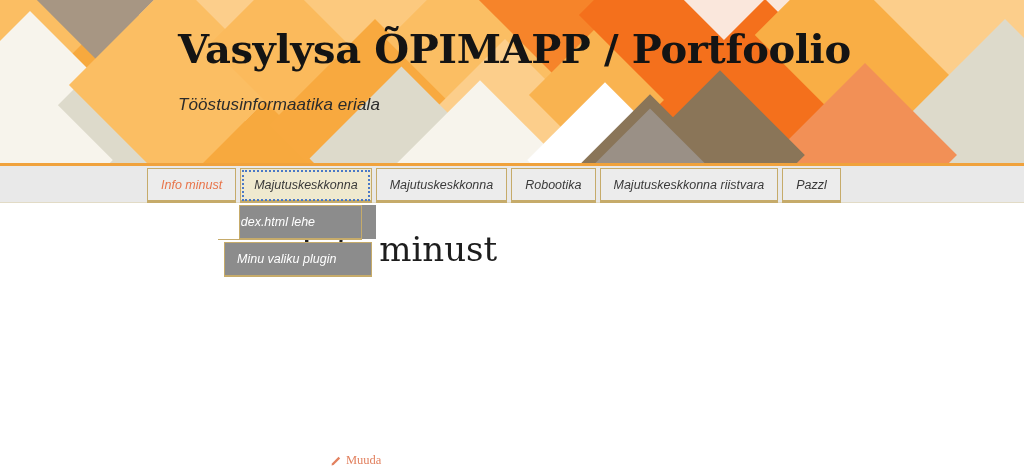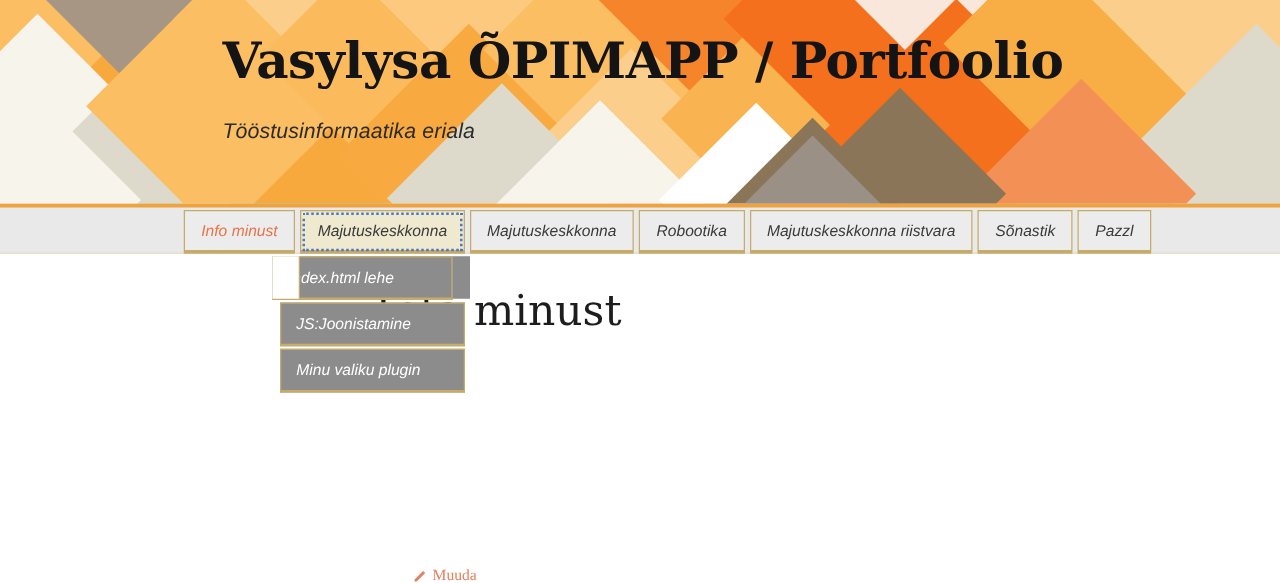--- a/index.html
+++ b/index.html
@@ -226,34 +226,28 @@
   <div class="nav-item">
     <span>Majutuskeskkonna</span>
   </div>
   <div class="nav-item">
     <span>Robootika</span>
   </div>
   <div class="nav-item">
     <span>Majutuskeskkonna riistvara</span>
   </div>
   <div class="nav-item">
-    <span>Sõnastik</span>
-  </div>
-  <div class="nav-item">
     <span>Pazzl</span>
   </div>
 
   <div class="dropdown">
     <div class="dd-shadow"></div>
     <div class="dd-occluder"></div>
     <div class="dd-item first">
       <span>index.html lehe</span>
-    </div>
-    <div class="dd-item">
-      <span>JS:Joonistamine</span>
     </div>
     <div class="dd-item">
       <span>Minu valiku plugin</span>
     </div>
   </div>
 </nav>
 
 <main class="content">
   <h1 class="page-heading">Info minust</h1>
 

